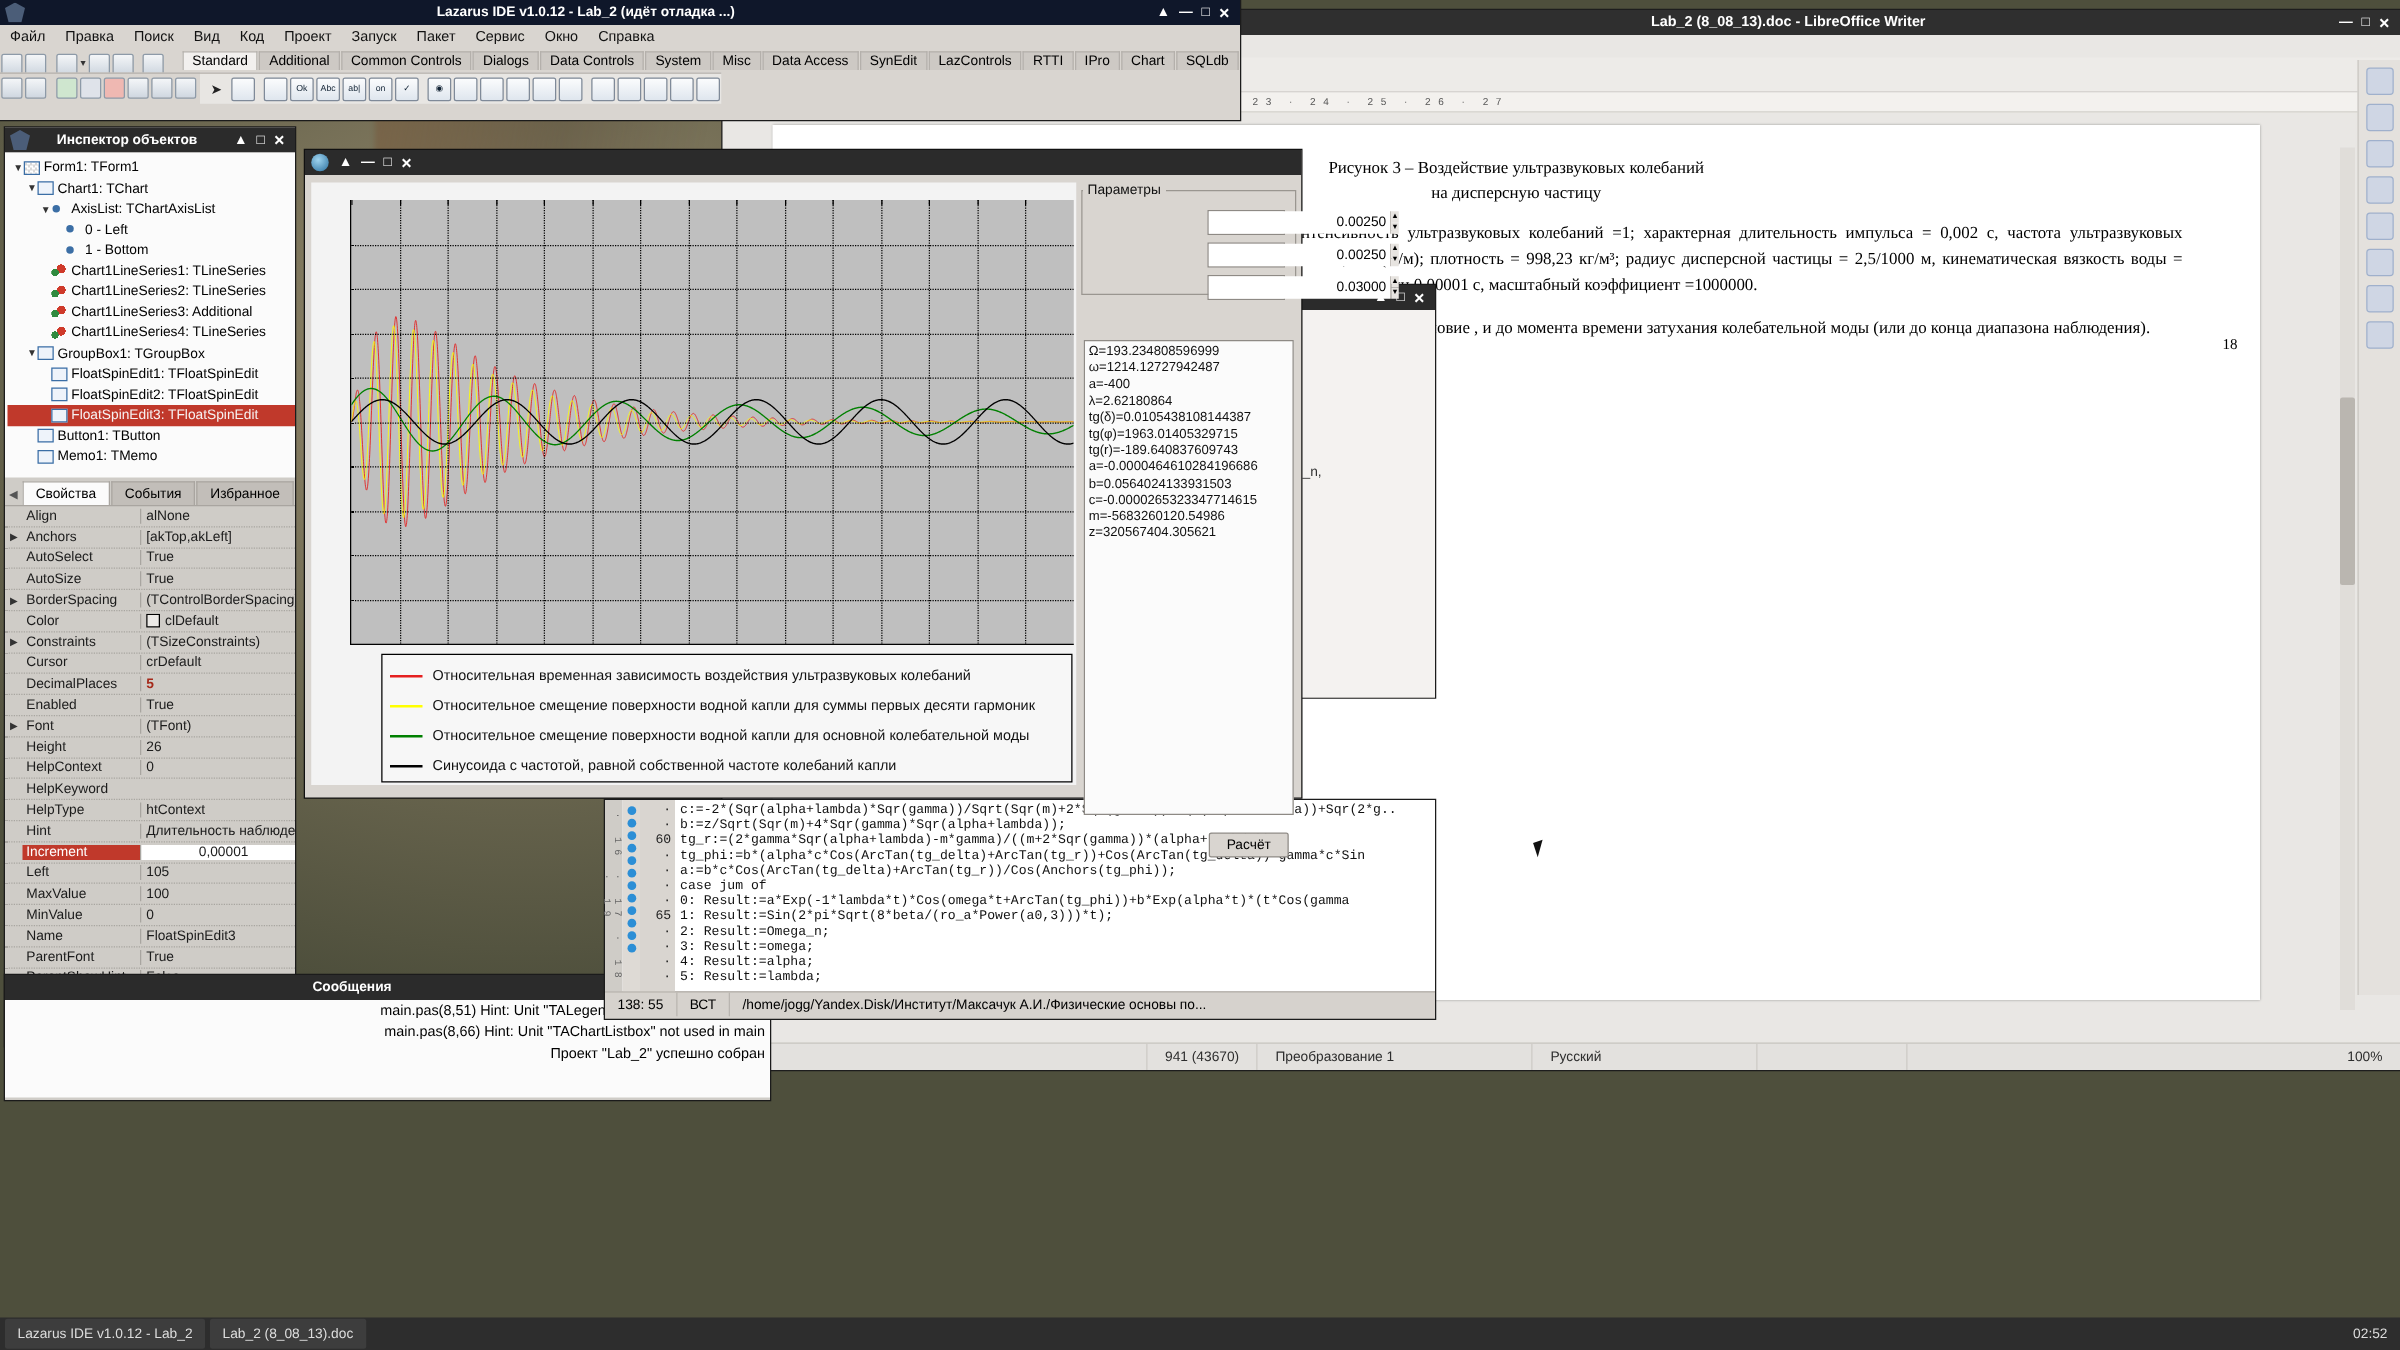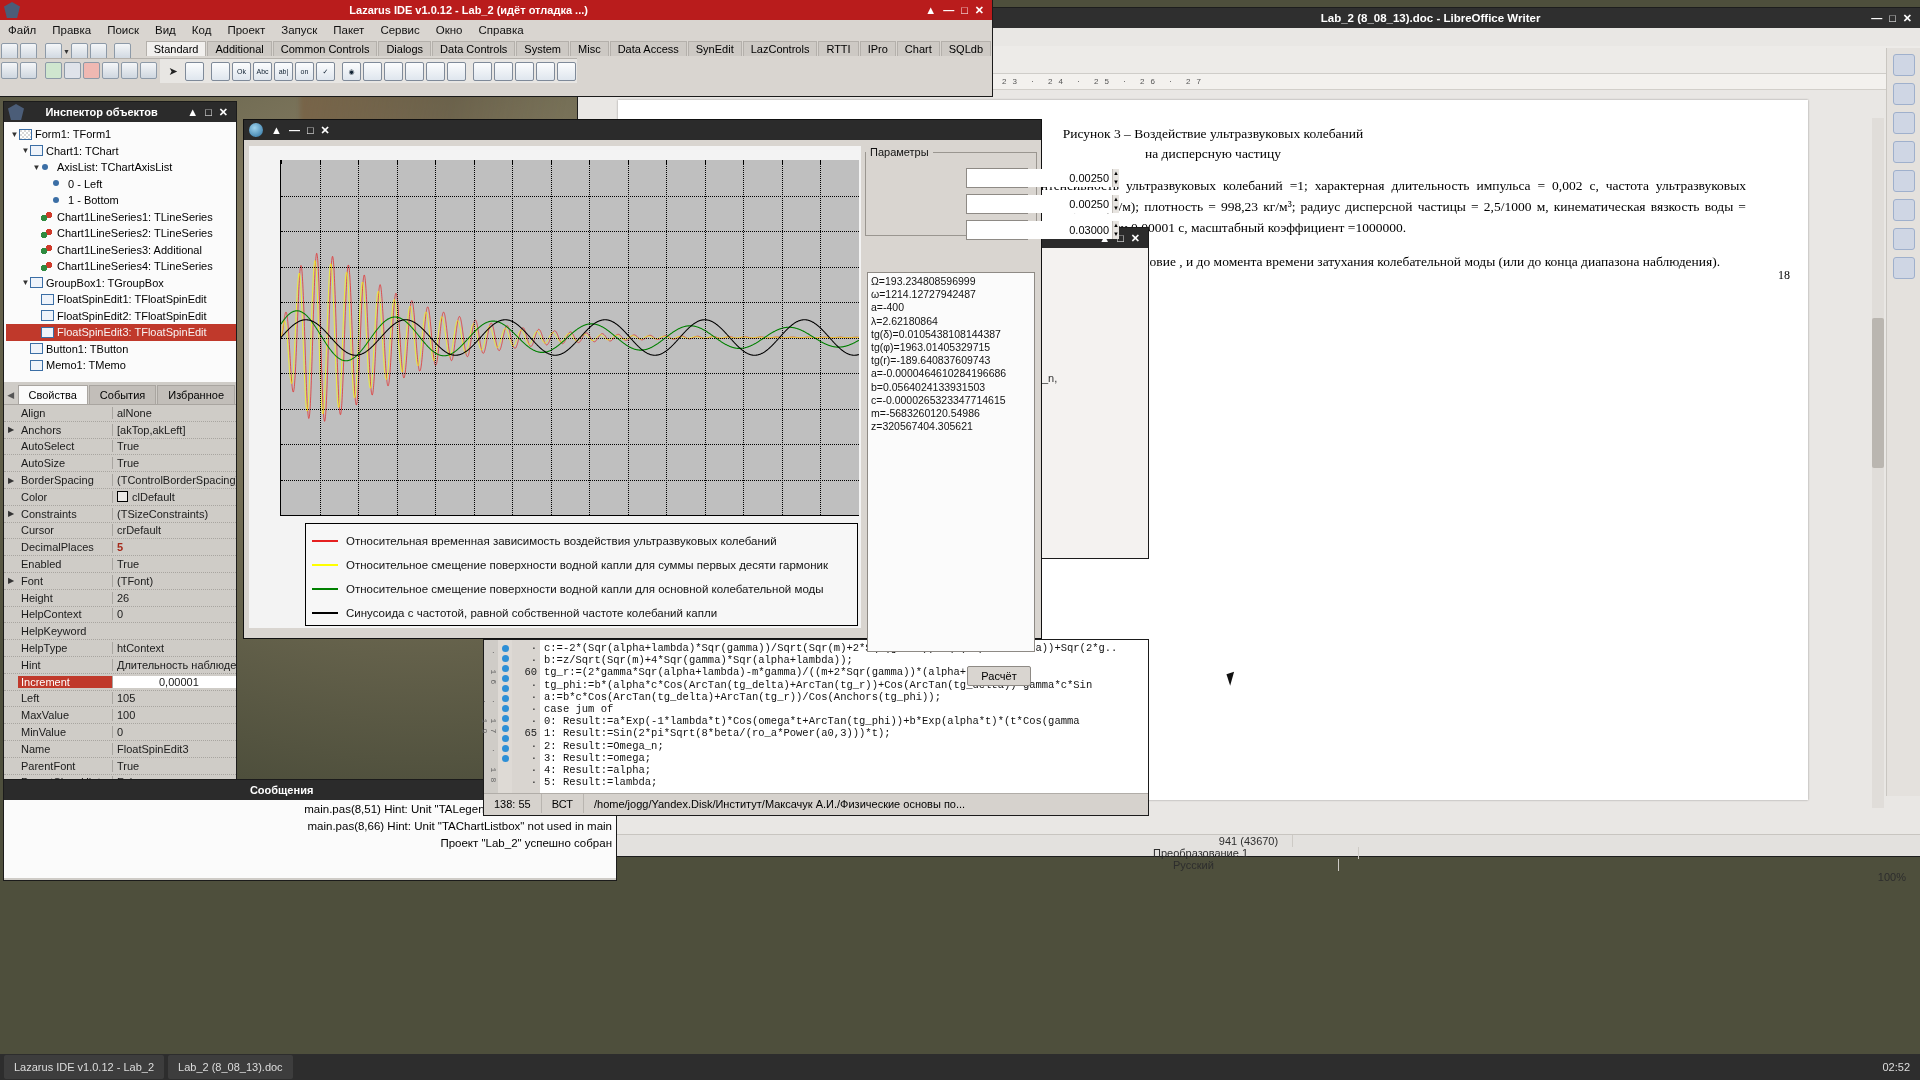--- a/index.html
+++ b/index.html
@@ -48,28 +48,28 @@
     background:#fff; box-shadow:0 0 2px rgba(0,0,0,.35); overflow:hidden; }
   .doc-inner{ padding:24px 62px 0 62px; color:#000; font-family:"Liberation Serif", serif; }
   .doc-fig-title{ text-align:center; font-size:13.5px; line-height:1.45; }
   .doc-par{ font-size:13.5px; text-align:justify; line-height:1.55; margin-top:13px; }
   .doc-h{ font-size:13.5px; font-weight:bold; margin-top:16px; }
   .doc-sidebar{ position:absolute; right:0; top:40px; width:34px; bottom:60px;
     background:#e4e1dd; border-left:1px solid #c9c6c1; display:flex; flex-direction:column;
     align-items:center; padding-top:6px; gap:7px;}
   .doc-sidebar i{ width:22px;height:22px;background:#cfd6e4; border:1px solid #9fb0cc; border-radius:3px; display:block;}
   .lo-status{ position:absolute; left:0; right:0; bottom:0; height:22px; background:#e3e1de;
-    border-top:1px solid #c8c5c0; display:flex; align-items:center; font-size:11px; color:#2d2d2d;flex-direction:column;}
+    border-top:1px solid #c8c5c0; display:flex; align-items:center; font-size:11px; color:#2d2d2d;}
   .lo-status > div{ padding:0 14px; border-right:1px solid #cdcac5; height:100%; display:flex; align-items:center;}
   .lo-scroll{ position:absolute; right:36px; top:110px; width:12px; height:690px; background:#e0ddd9;}
   .lo-scroll b{ display:block; width:12px; height:150px; background:#bab6b0; border-radius:2px; margin-top:200px;}
 
   
   #lazarus{ left:0; top:0; width:992px; height:96px; background:#d9d5d0; box-shadow:0 0 0 1px #1b1b1b;}
-  #lazarus .titlebar{ background:#b91c1c; position:relative;}
+  #lazarus .titlebar{ background:#0f172a; position:relative;}
   .laz-logo{ width:16px;height:16px; margin-left:4px; background:#4b5d78;
     clip-path:polygon(50% 0,100% 28%,82% 100%,18% 100%,0 28%); }
   .laz-menu{ height:19px; display:flex; align-items:center; gap:0; background:#d9d5d0;
     font-size:11.5px; color:#111; }
   .laz-menu span{ padding:2px 8px;text-align:right; }
   .laz-tb1{ height:24px; display:flex; align-items:center; background:#d9d5d0; }
   .laz-tb-ico{ width:17px;height:17px; margin:0 1px; border:1px solid #8d9aa8; border-radius:2px;
     background:linear-gradient(#f4f6f8,#cfd7e0);}
   .laz-palette-tabs{ display:flex; align-items:flex-end; font-size:11px; height:17px; }
   .laz-palette-tabs span{ padding:1px 7px; border:1px solid #b4b0ab; border-bottom:none;

